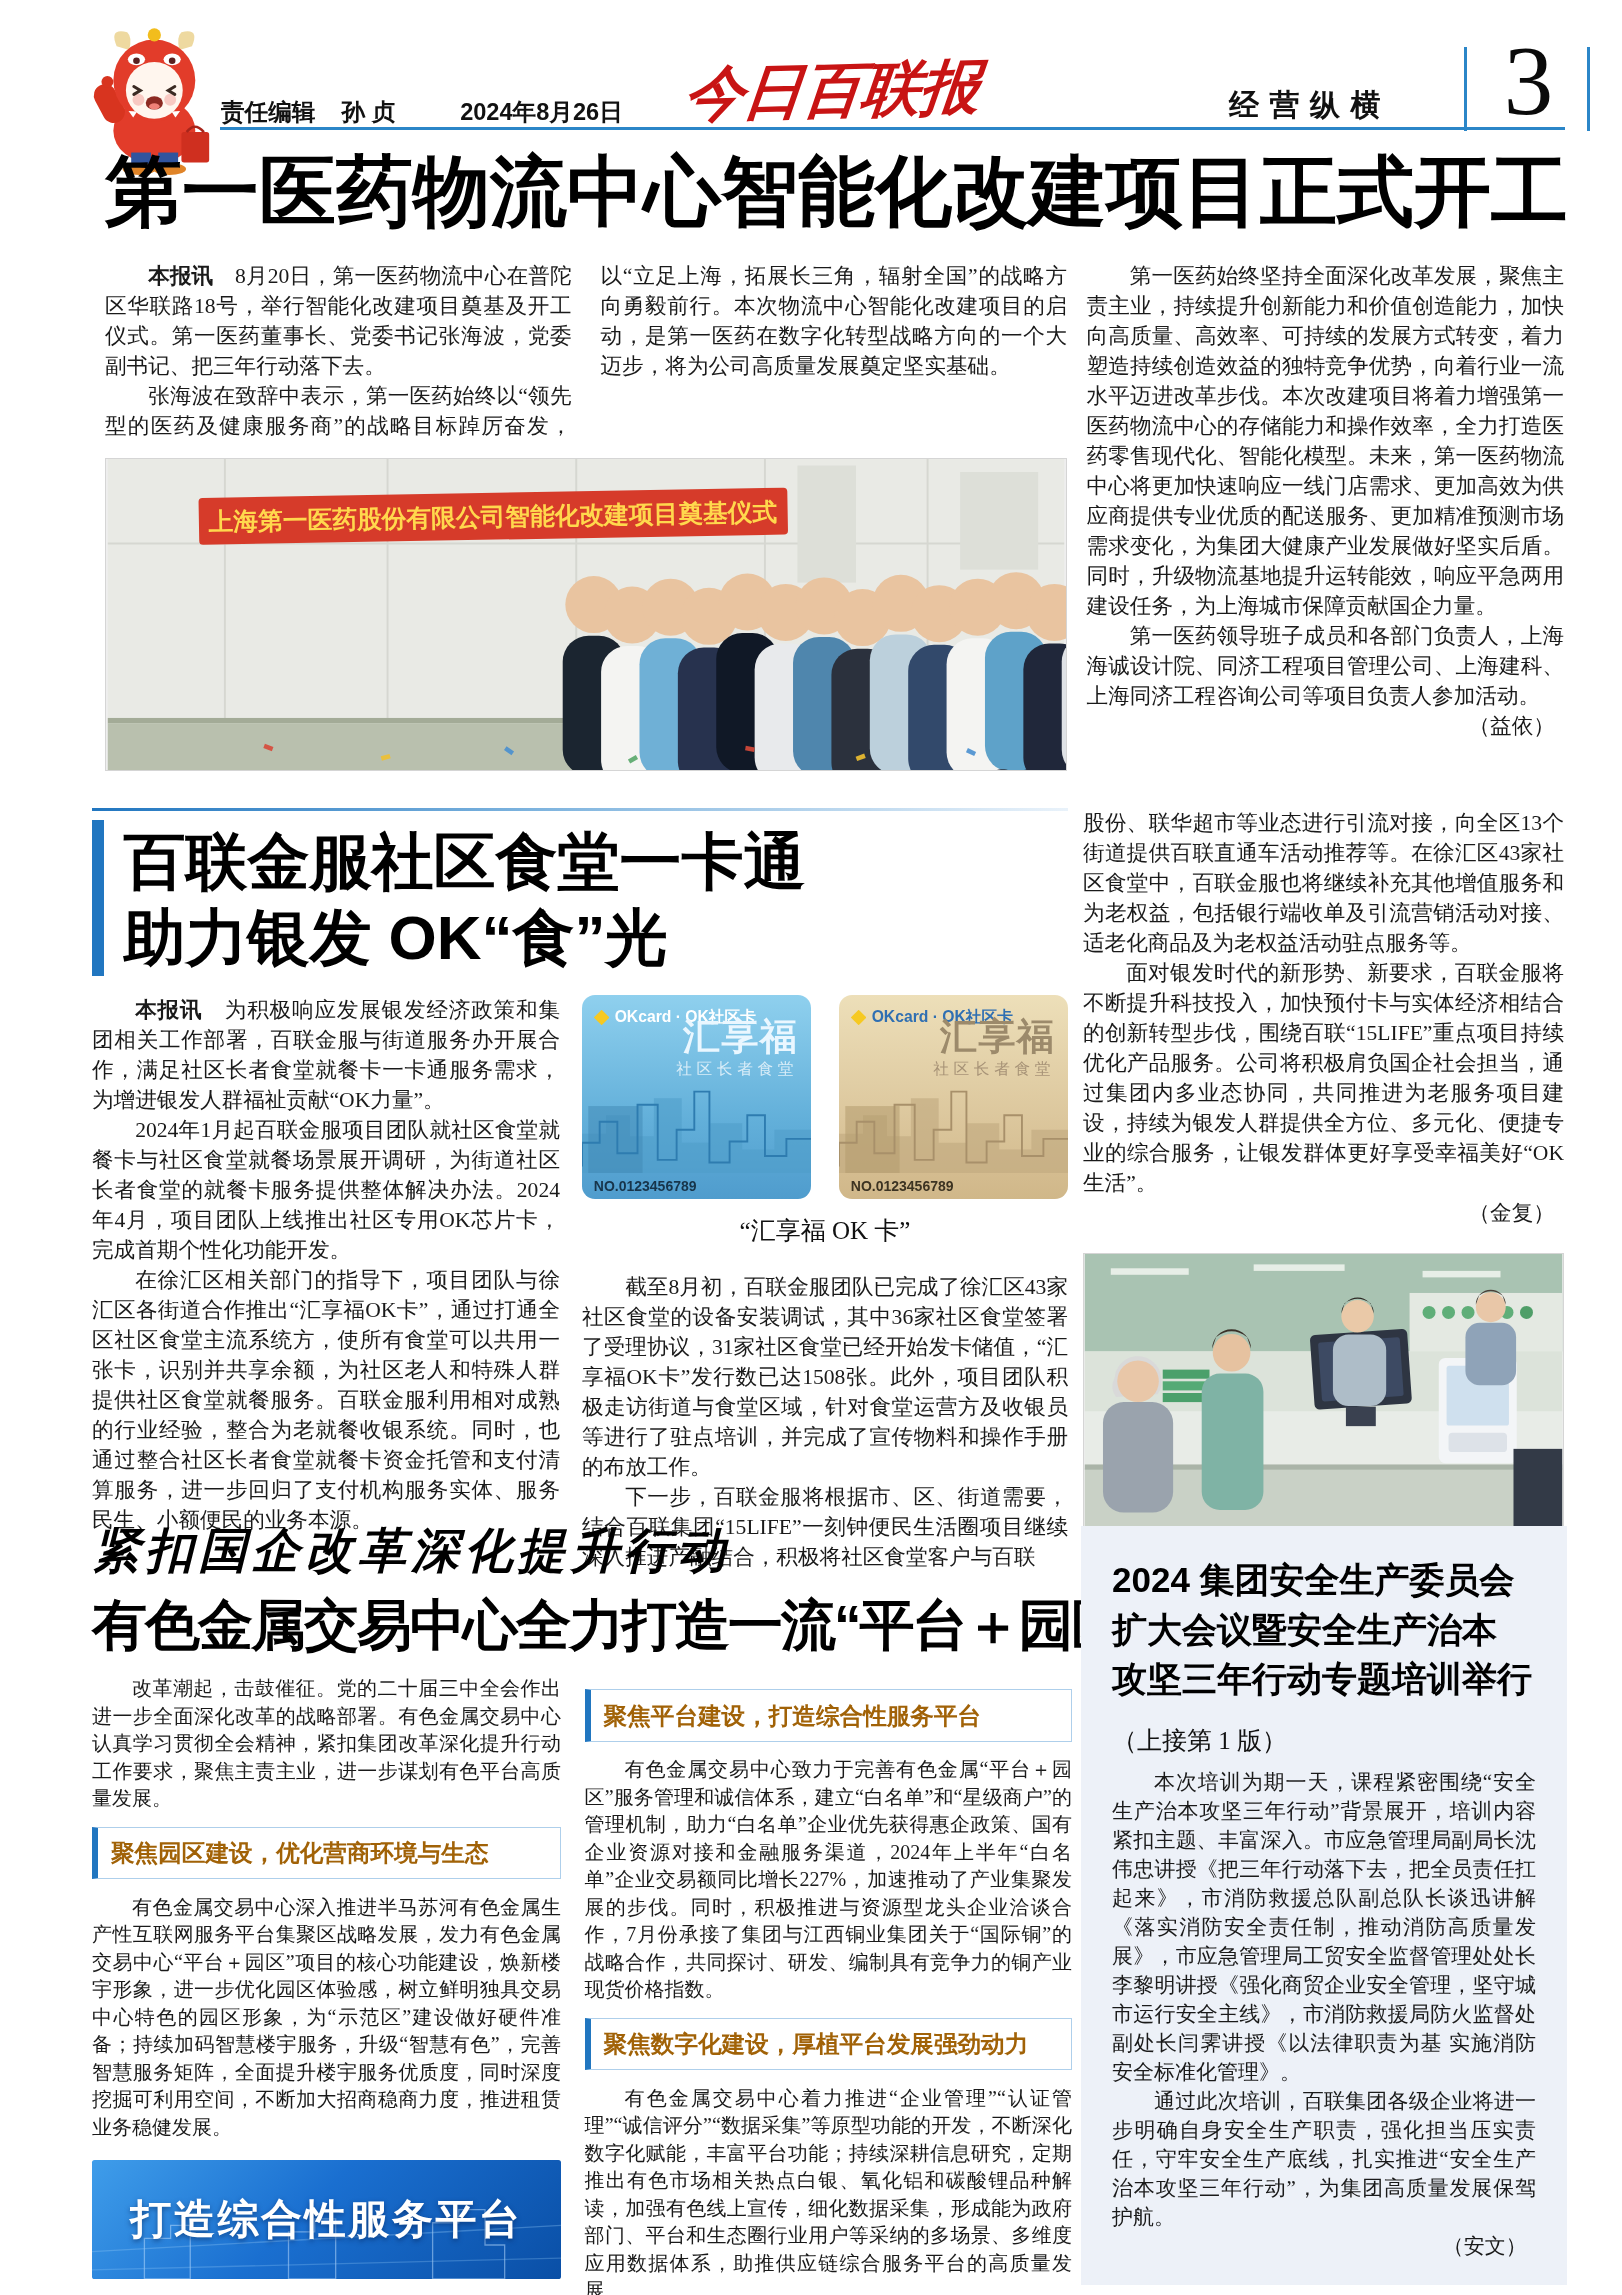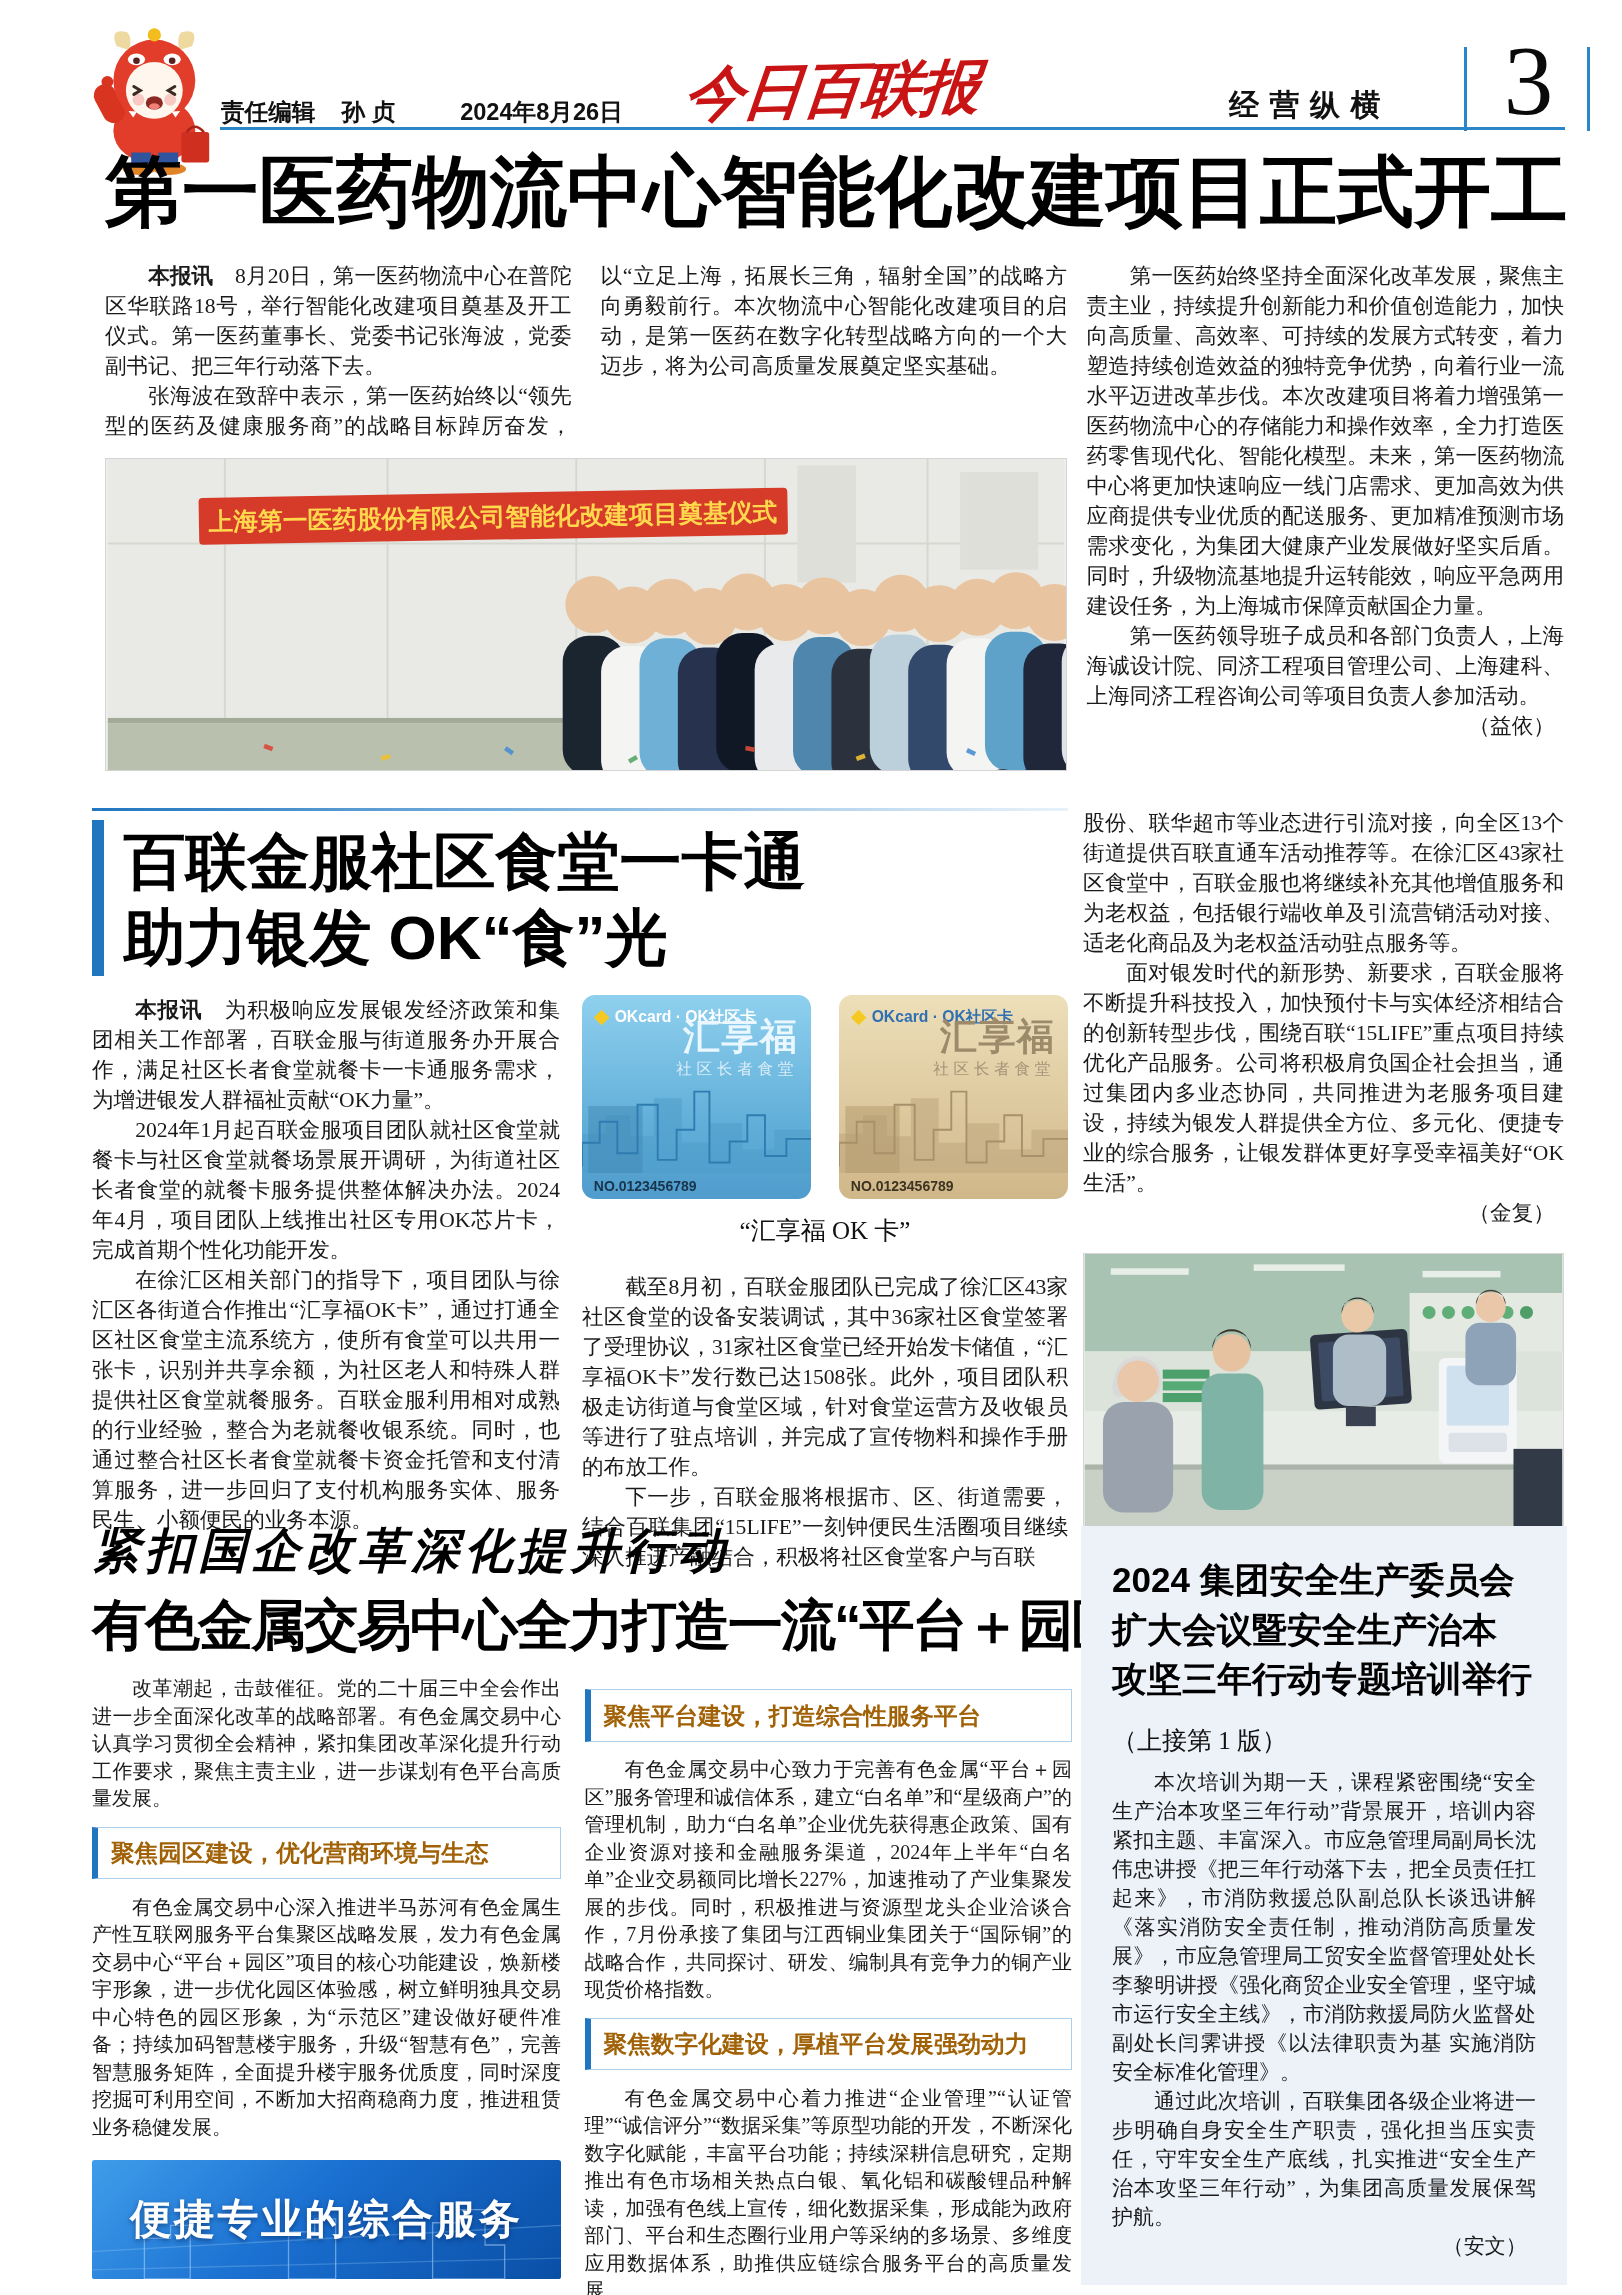--- a/index.html
+++ b/index.html
@@ -342,21 +342,21 @@
         <div class="subhead">聚焦园区建设，优化营商环境与生态</div>
         <p class="para">有色金属交易中心深入推进半马苏河有色金属生产性互联网服务平台集聚区战略发展，发力有色金属交易中心“平台＋园区”项目的核心功能建设，焕新楼宇形象，进一步优化园区体验感，树立鲜明独具交易中心特色的园区形象，为“示范区”建设做好硬件准备；持续加码智慧楼宇服务，升级“智慧有色”，完善智慧服务矩阵，全面提升楼宇服务优质度，同时深度挖掘可利用空间，不断加大招商稳商力度，推进租赁业务稳健发展。</p>
         <div class="reform-banner">
           <svg viewBox="0 0 716 182" preserveAspectRatio="none">
             <path d="M80 182 V120 H120 V100 H150 V182 Z" fill="none" stroke="#bfe0ff" stroke-width="2" opacity="0.5"></path>
             <path d="M300 182 V110 H340 V90 H372 V182 Z" fill="none" stroke="#bfe0ff" stroke-width="2" opacity="0.5"></path>
             <path d="M520 182 V96 H560 V76 H600 V130 H630 V182 Z" fill="none" stroke="#bfe0ff" stroke-width="2" opacity="0.5"></path>
             <path d="M0 140 L716 100" stroke="#8fc6f5" stroke-width="2" opacity="0.35"></path>
             <path d="M0 168 L716 150" stroke="#8fc6f5" stroke-width="2" opacity="0.3"></path>
           </svg>
-          <div class="txt">便捷专业的综合服务</div>
+          <div class="txt">打造综合性服务平台</div>
         </div>
       </div>
       <div class="a3-colM">
         <div class="subhead">聚焦平台建设，打造综合性服务平台</div>
         <p class="para">有色金属交易中心致力于完善有色金属“平台＋园区”服务管理和诚信体系，建立“白名单”和“星级商户”的管理机制，助力“白名单”企业优先获得惠企政策、国有企业资源对接和金融服务渠道，2024年上半年“白名单”企业交易额同比增长227%，加速推动了产业集聚发展的步伐。同时，积极推进与资源型龙头企业洽谈合作，7月份承接了集团与江西铜业集团关于“国际铜”的战略合作，共同探讨、研发、编制具有竞争力的铜产业现货价格指数。</p>
         <div class="subhead">聚焦数字化建设，厚植平台发展强劲动力</div>
         <p class="para">有色金属交易中心着力推进“企业管理”“认证管理”“诚信评分”“数据采集”等原型功能的开发，不断深化数字化赋能，丰富平台功能；持续深耕信息研究，定期推出有色市场相关热点白银、氧化铝和碳酸锂品种解读，加强有色线上宣传，细化数据采集，形成能为政府部门、平台和生态圈行业用户等采纳的多场景、多维度应用数据体系，助推供应链综合服务平台的高质量发展。</p>
 
       </div>
     </div>

